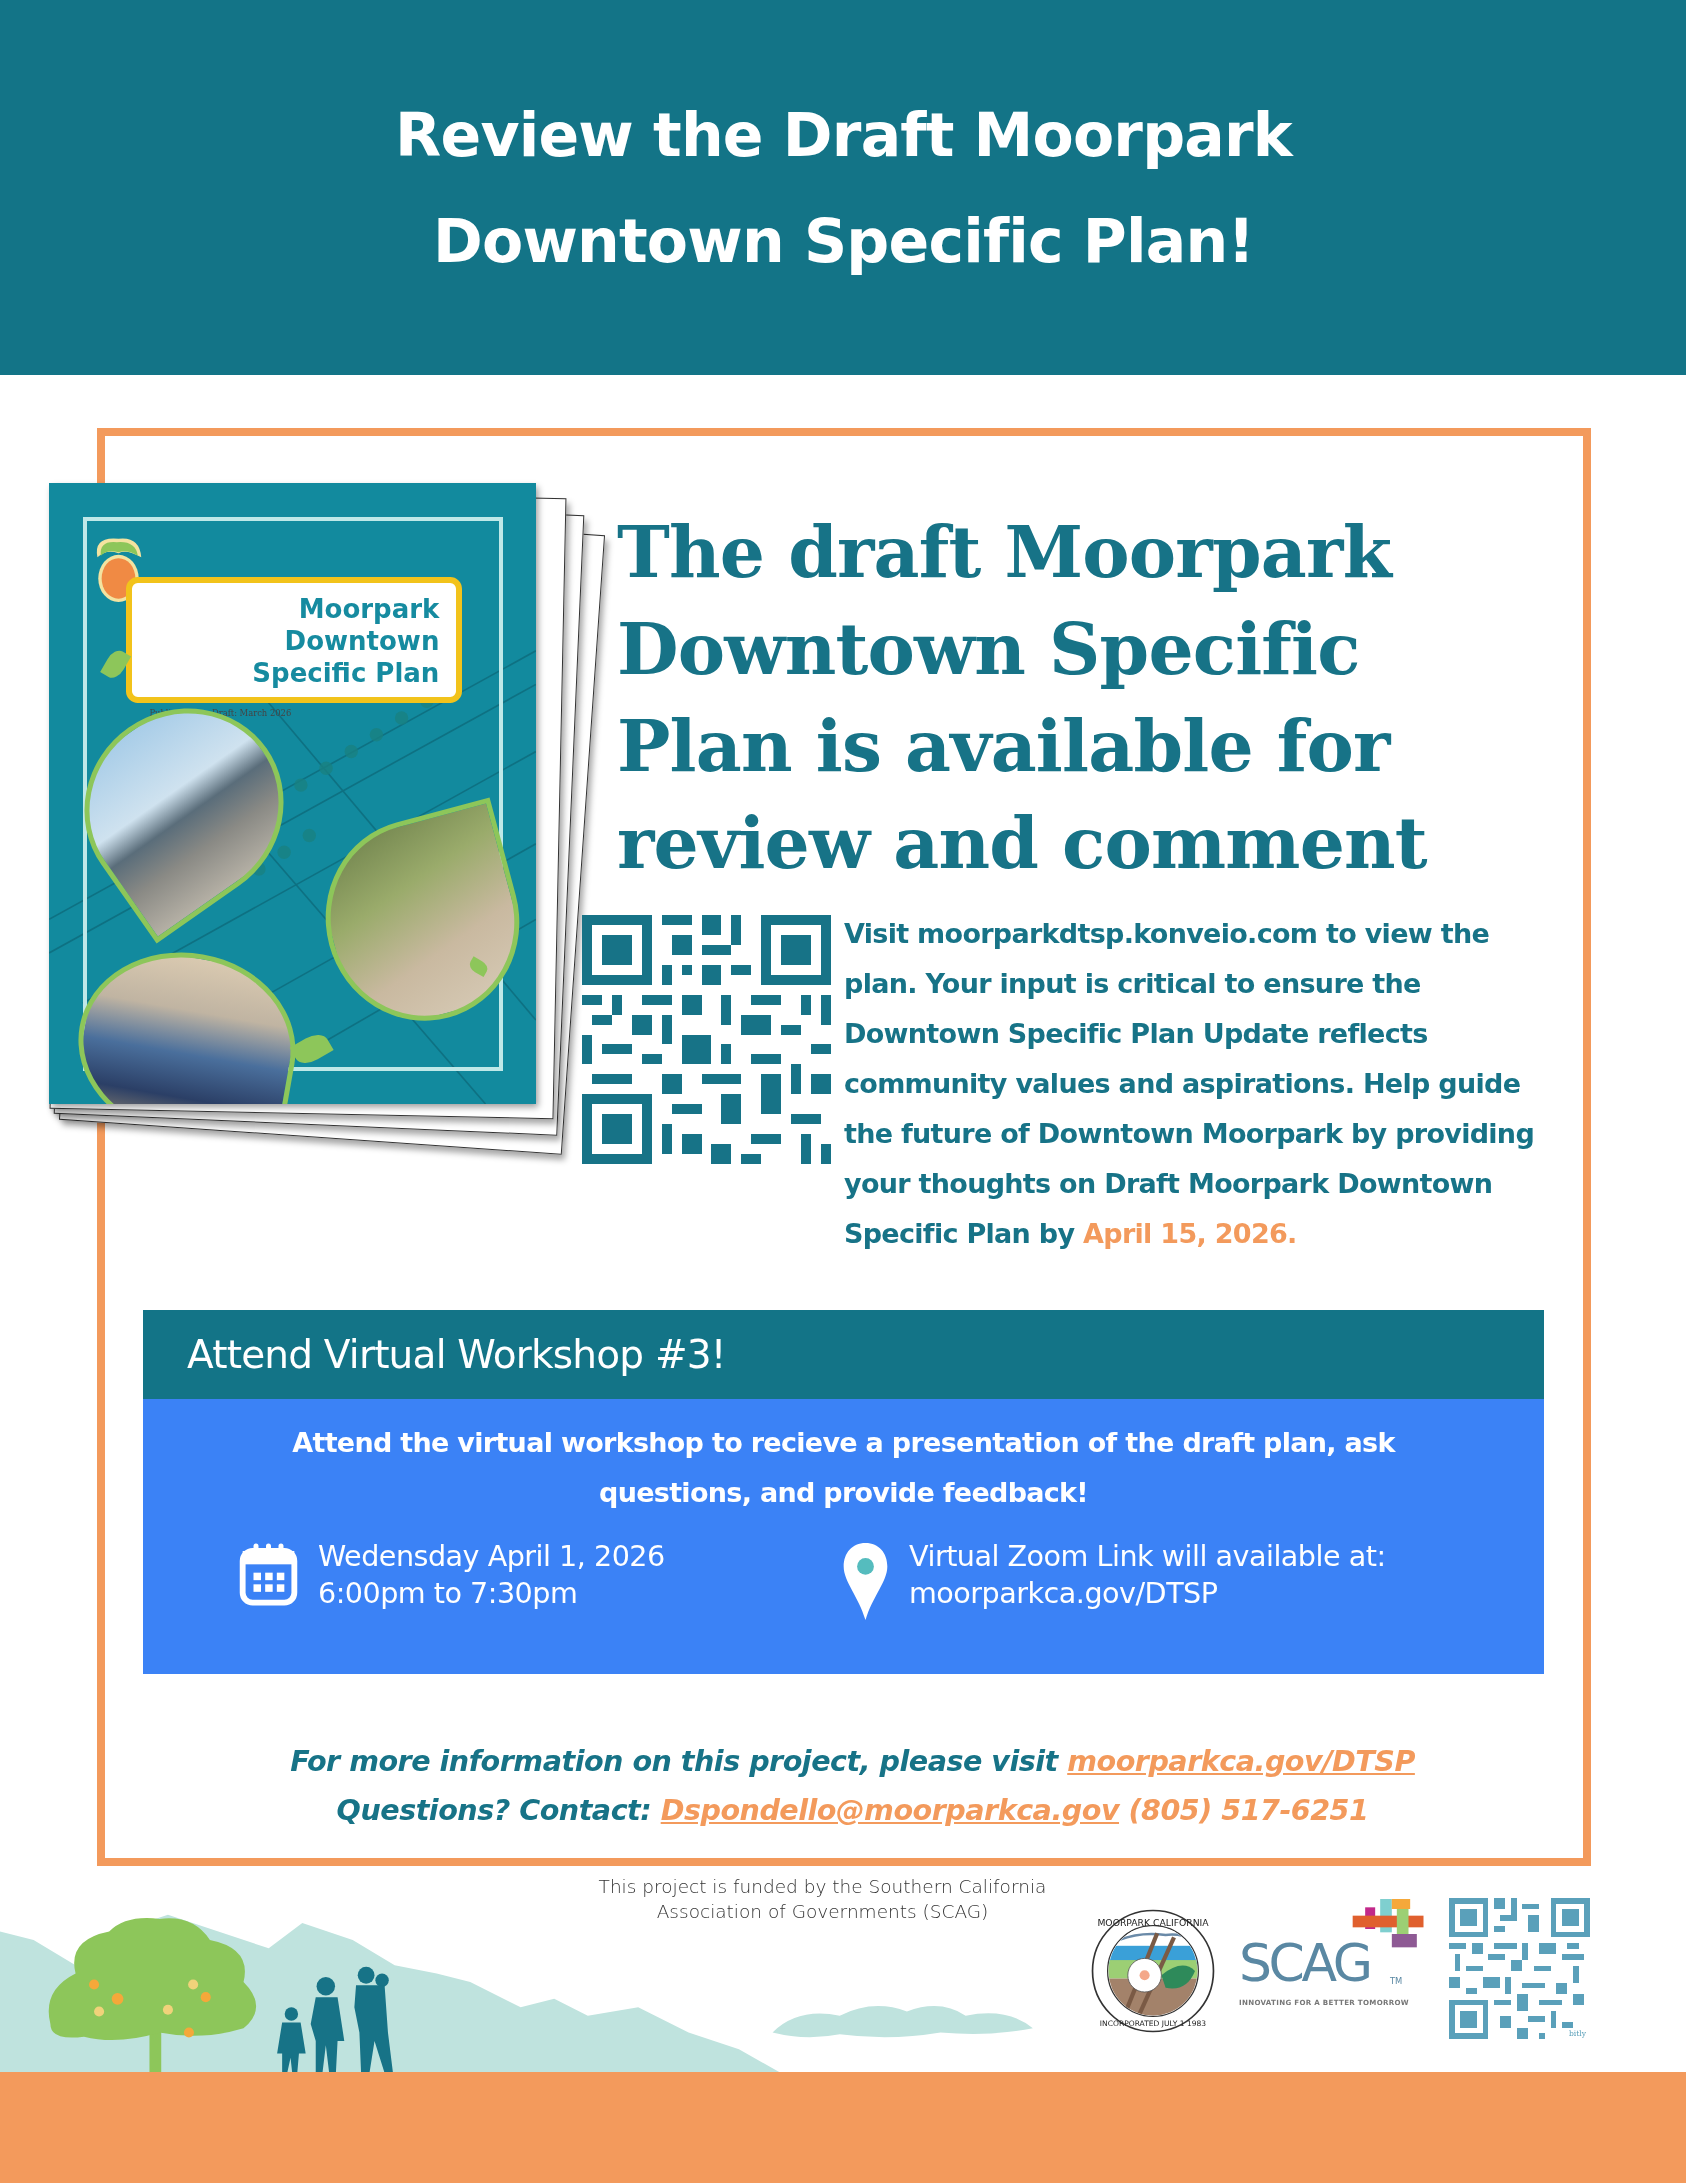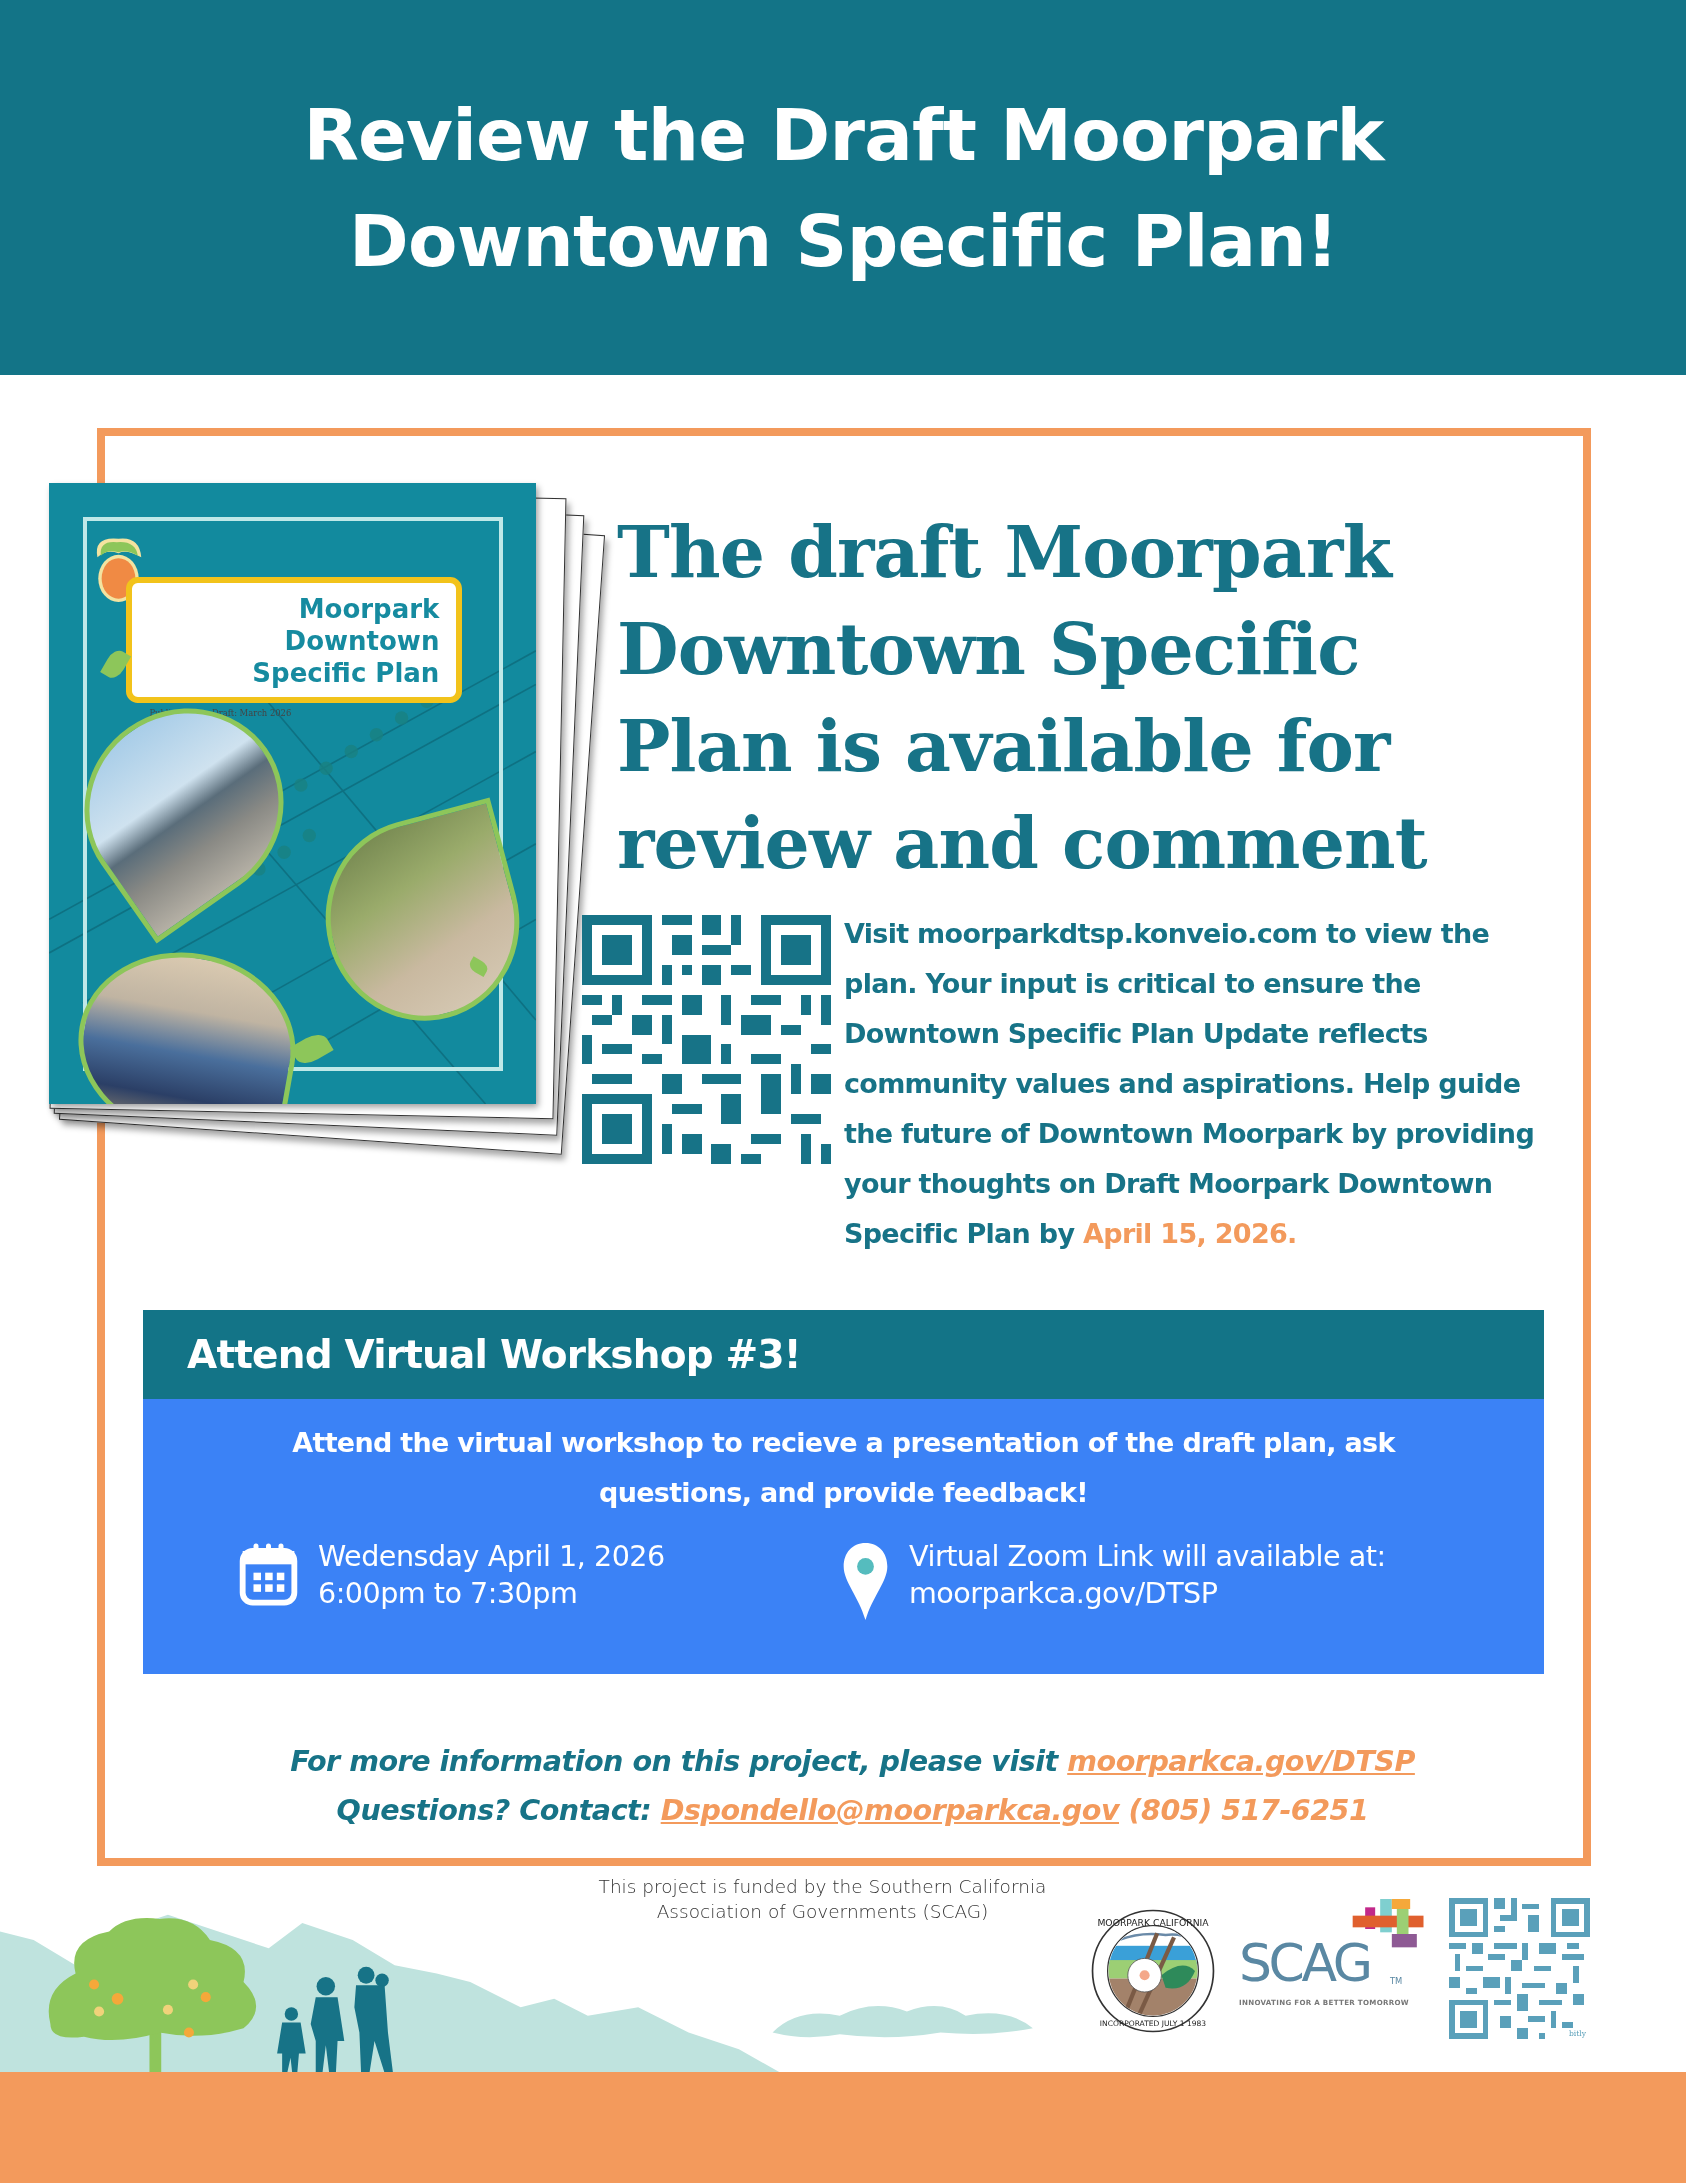--- a/index.html
+++ b/index.html
@@ -7,21 +7,21 @@
     body { position: relative; font-family: "DejaVu Sans", sans-serif; color: #177387; }
 
     
     .top-banner {
       position: absolute; left: 0; top: 0; width: 1687px; height: 375px;
       background: #137487;
       display: flex; flex-direction: column; align-items: center; justify-content: center;
     }
     .top-banner h1 {
       color: #ffffff; font-family: "DejaVu Sans", sans-serif; font-weight: bold;
-      font-size: 72px; line-height: 106px; text-align: center; letter-spacing: -0.8px;
+      font-size: 60px; line-height: 106px; text-align: center; letter-spacing: -0.8px;
     }
 
     
     .frame {
       position: absolute; left: 97px; top: 428px; width: 1494px; height: 1438px;
       border: 8.4px solid #f39a5c;
     }
 
     
     .cover-stack { position: absolute; left: 46px; top: 483px; width: 563px; height: 689px; }
@@ -98,21 +98,21 @@
       font-size: 27px; line-height: 50px; letter-spacing: -0.7px;
     }
     .intro .deadline { color: #f39a5c; }
 
     
     .workshop { position: absolute; left: 143px; top: 1310px; width: 1401px; height: 364px; }
     .workshop-header {
       height: 89px; background: #137487; display: flex; align-items: center; padding-left: 44px;
     }
     .workshop-header h2 {
-      color: #fff; font-family: "DejaVu Sans", sans-serif; font-weight: bold; font-size: 39px;
+      color: #fff; font-family: "DejaVu Sans", sans-serif; font-weight: normal; font-size: 39px;
       letter-spacing: -0.8px;
     }
     .workshop-body { height: 275px; background: #3b82f6; position: relative; }
     .workshop-desc {
       position: absolute; left: 0; top: 18.5px; width: 100%; text-align: center;
       color: #fff; font-family: "DejaVu Sans", sans-serif; font-weight: bold;
       font-size: 27px; line-height: 50px; letter-spacing: -0.7px; padding: 0 101px;
     }
     .ws-detail { position: absolute; top: 139px; display: flex; align-items: flex-start; }
     .ws-detail.date { left: 96px; }

